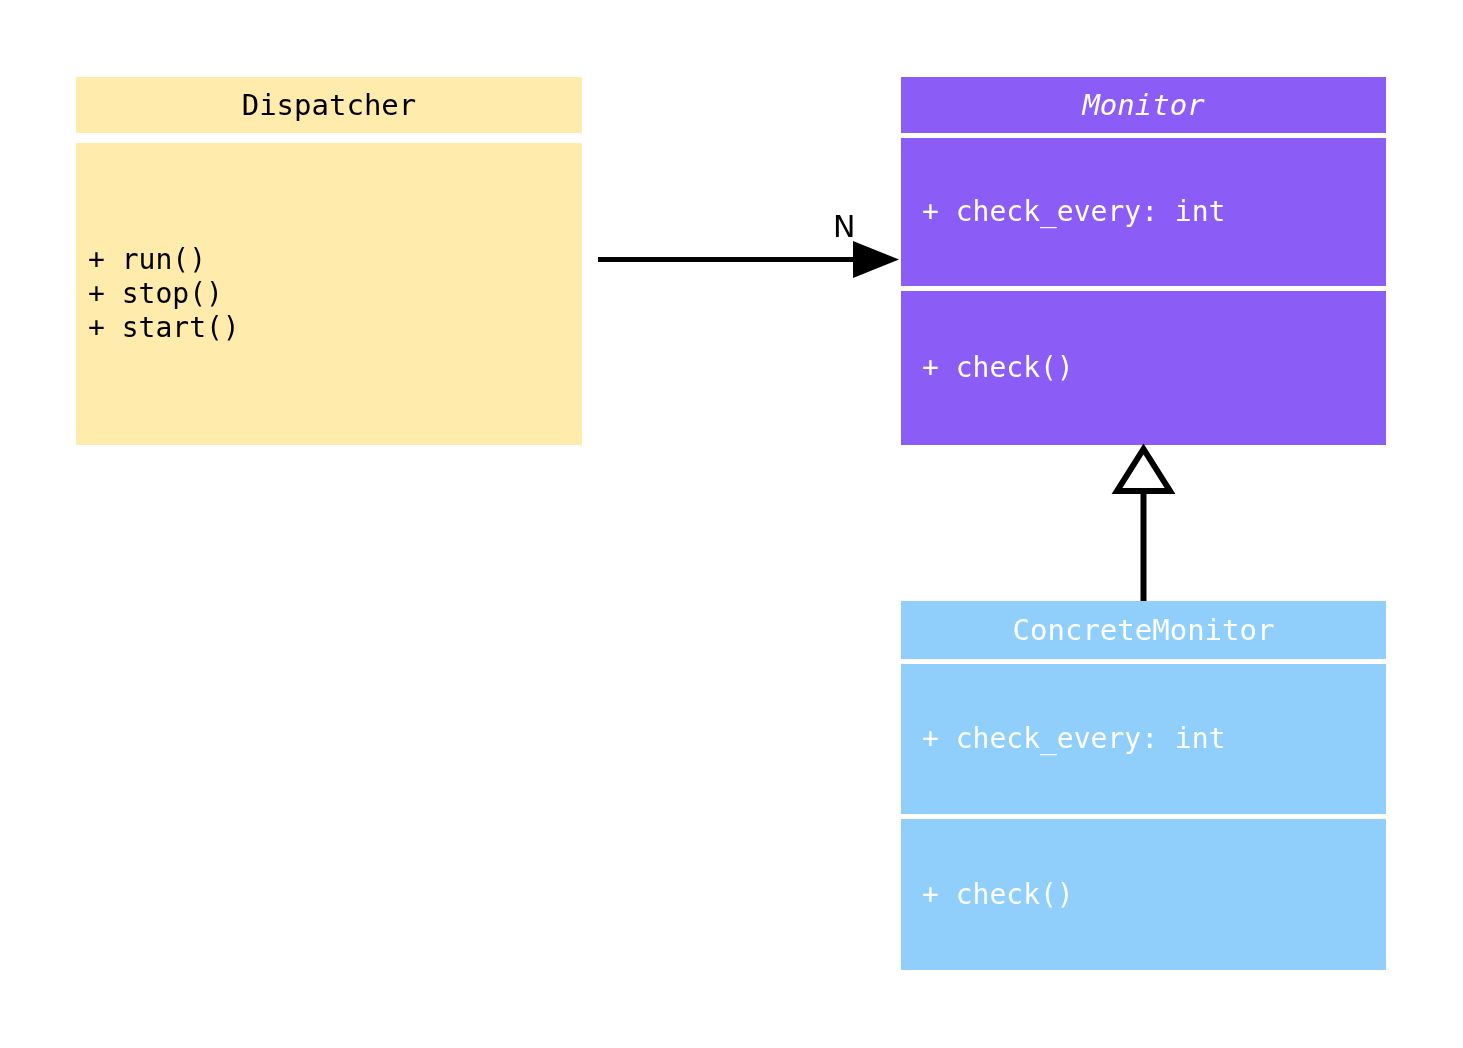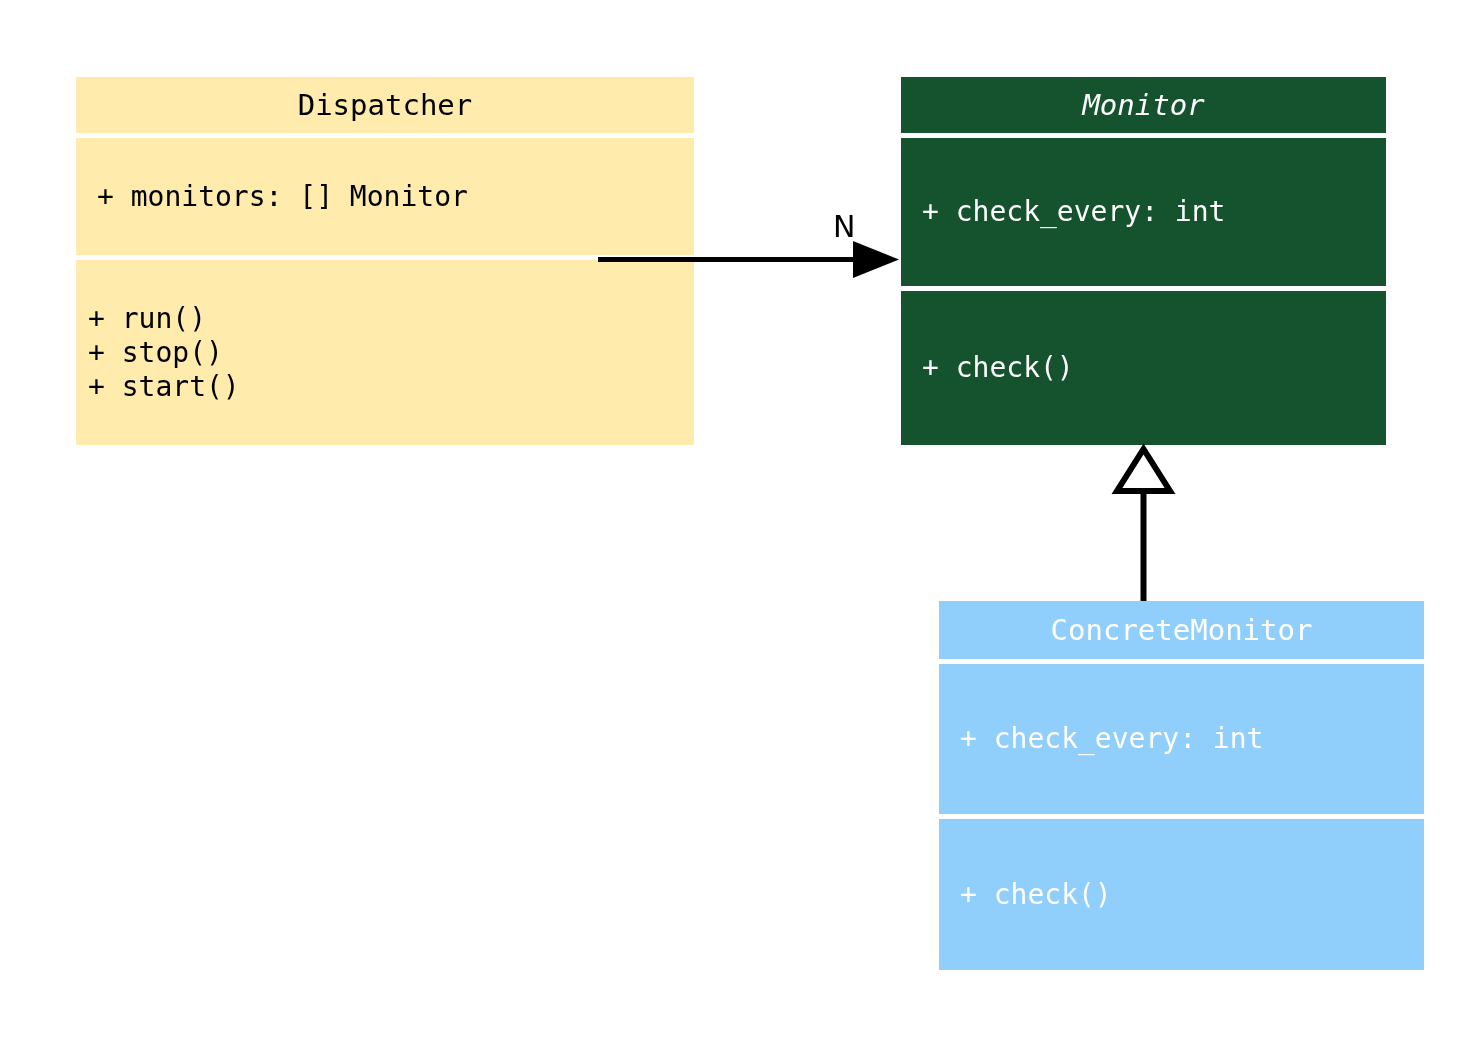--- a/index.html
+++ b/index.html
@@ -52,21 +52,21 @@
   .sep {
     height: 5px;
     background: #ffffff;
     flex: 0 0 auto;
   }
 
   
   #class-dispatcher {
     left: 76px;
     top: 77px;
-    width: 618px;
+    width: 506px;
     height: 368px;
     background: #ffecad;
     color: #000000;
   }
   #class-dispatcher .uml-title {
     height: 56px;
     flex: 0 0 56px;
     color: #000000;
   }
   #class-dispatcher .comp-attrs {
@@ -77,21 +77,21 @@
     flex: 1 1 auto;
     padding-left: 12px;
   }
 
   
   #class-monitor {
     left: 901px;
     top: 77px;
     width: 485px;
     height: 368px;
-    background: #14532d;
+    background: #8b5cf6;
     color: #ffffff;
   }
   #class-monitor .uml-title {
     height: 56px;
     flex: 0 0 56px;
     font-style: italic;
     color: #ffffff;
   }
   #class-monitor .comp-attrs {
     flex: 0 0 148px;
@@ -102,21 +102,20 @@
   }
 
   
   #class-concretemonitor {
     left: 901px;
     top: 601px;
     width: 485px;
     height: 369px;
     background: #90cffc;
     color: #ffffff;
-    margin-left: 38px;
   }
   #class-concretemonitor .uml-title {
     height: 58px;
     flex: 0 0 58px;
     color: #ffffff;
   }
   #class-concretemonitor .comp-attrs {
     flex: 0 0 150px;
     height: 150px;
   }
@@ -146,23 +145,20 @@
   }
 </style>
 </head>
 <body>
 
 <div id="canvas">
 
   <div class="uml-class" id="class-dispatcher">
     <div class="uml-title">Dispatcher</div>
     <div class="sep"></div>
-    <div class="uml-compartment comp-attrs">
-      <div class="row">+ monitors: [] Monitor</div>
-    </div>
     <div class="sep"></div>
     <div class="uml-compartment comp-methods">
       <div class="row">+ run()</div>
       <div class="row">+ stop()</div>
       <div class="row">+ start()</div>
     </div>
   </div>
 
   <div class="uml-class" id="class-monitor">
     <div class="uml-title">Monitor</div>

